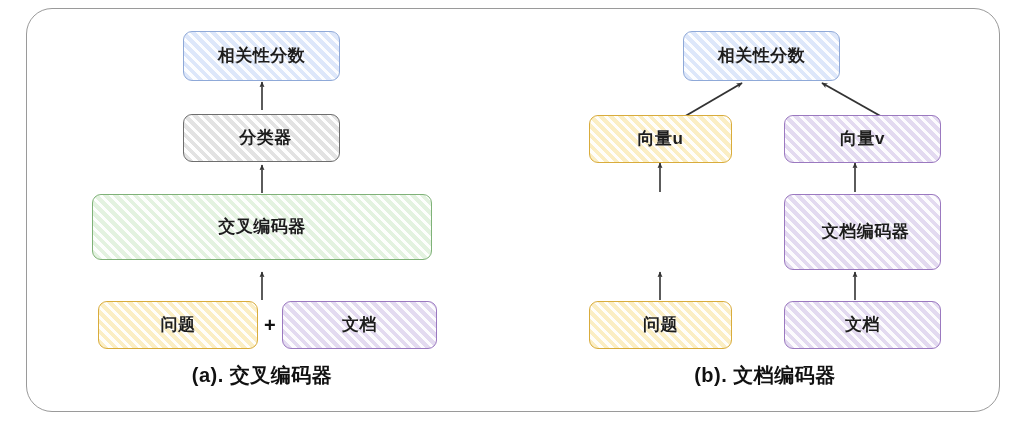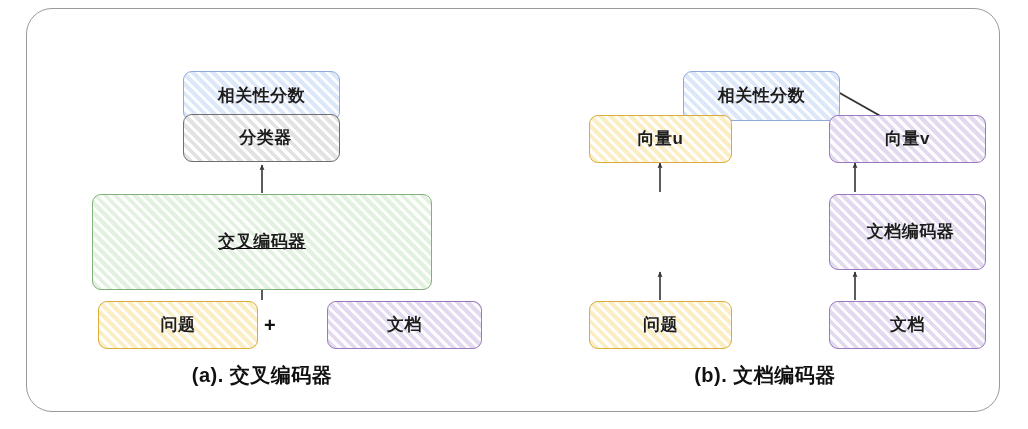--- a/index.html
+++ b/index.html
@@ -54,21 +54,20 @@
     text-shadow: 0 0 1px rgba(255,255,255,0.85);
   }
 
   
   .hatch-blue {
     background-color: #dde7fa;
     background-image: repeating-linear-gradient(45deg,
       rgba(255,255,255,0.92) 0px, rgba(255,255,255,0.92) 3px,
       rgba(255,255,255,0) 3px, rgba(255,255,255,0) 7px);
     border-color: #8fa9d8;
-    margin-top: 40px;
   }
   .hatch-gray {
     background-color: #f2f2f2;
     background-image: repeating-linear-gradient(45deg,
       rgba(255,255,255,0.95) 0px, rgba(255,255,255,0.95) 3px,
       rgba(214,214,214,0.55) 3px, rgba(214,214,214,0.55) 7px);
     border-color: #6e6e6e;
   }
   .hatch-green {
     background-color: #e3f2e0;
@@ -83,21 +82,20 @@
       rgba(255,255,255,0.93) 0px, rgba(255,255,255,0.93) 3px,
       rgba(255,255,255,0) 3px, rgba(255,255,255,0) 7px);
     border-color: #d9ac3c;
   }
   .hatch-purple {
     background-color: #e3daf0;
     background-image: repeating-linear-gradient(45deg,
       rgba(255,255,255,0.90) 0px, rgba(255,255,255,0.90) 3px,
       rgba(255,255,255,0) 3px, rgba(255,255,255,0) 7px);
     border-color: #9b79c0;
-    margin-left: 45px;
   }
 
   .plus-sign {
     position: absolute;
     font-size: 20px;
     font-weight: 700;
     color: #111111;
     z-index: 4;
   }
   .caption {
@@ -138,21 +136,21 @@
   </svg>
 
   <div class="node hatch-blue" style="left:183px; top:31px; width:157px; height:50px;">
     <span class="lbl">相关性分数</span>
   </div>
 
   <div class="node hatch-gray" style="left:183px; top:114px; width:157px; height:48px;padding-left:8px;">
     <span class="lbl">分类器</span>
   </div>
 
-  <div class="node hatch-green" style="left:92px; top:194px; width:340px; height:96px;text-decoration:underline;">
+  <div class="node hatch-green" style="left:92px; top:194px; width:340px; height:66px;">
     <span class="lbl">交叉编码器</span>
   </div>
 
   <div class="node hatch-yellow" style="left:98px; top:301px; width:160px; height:48px;">
     <span class="lbl">问题</span>
   </div>
 
   <div class="plus-sign" style="left:264px; top:314px;"><span>+</span></div>
 
   <div class="node hatch-purple" style="left:282px; top:301px; width:155px; height:48px;">

